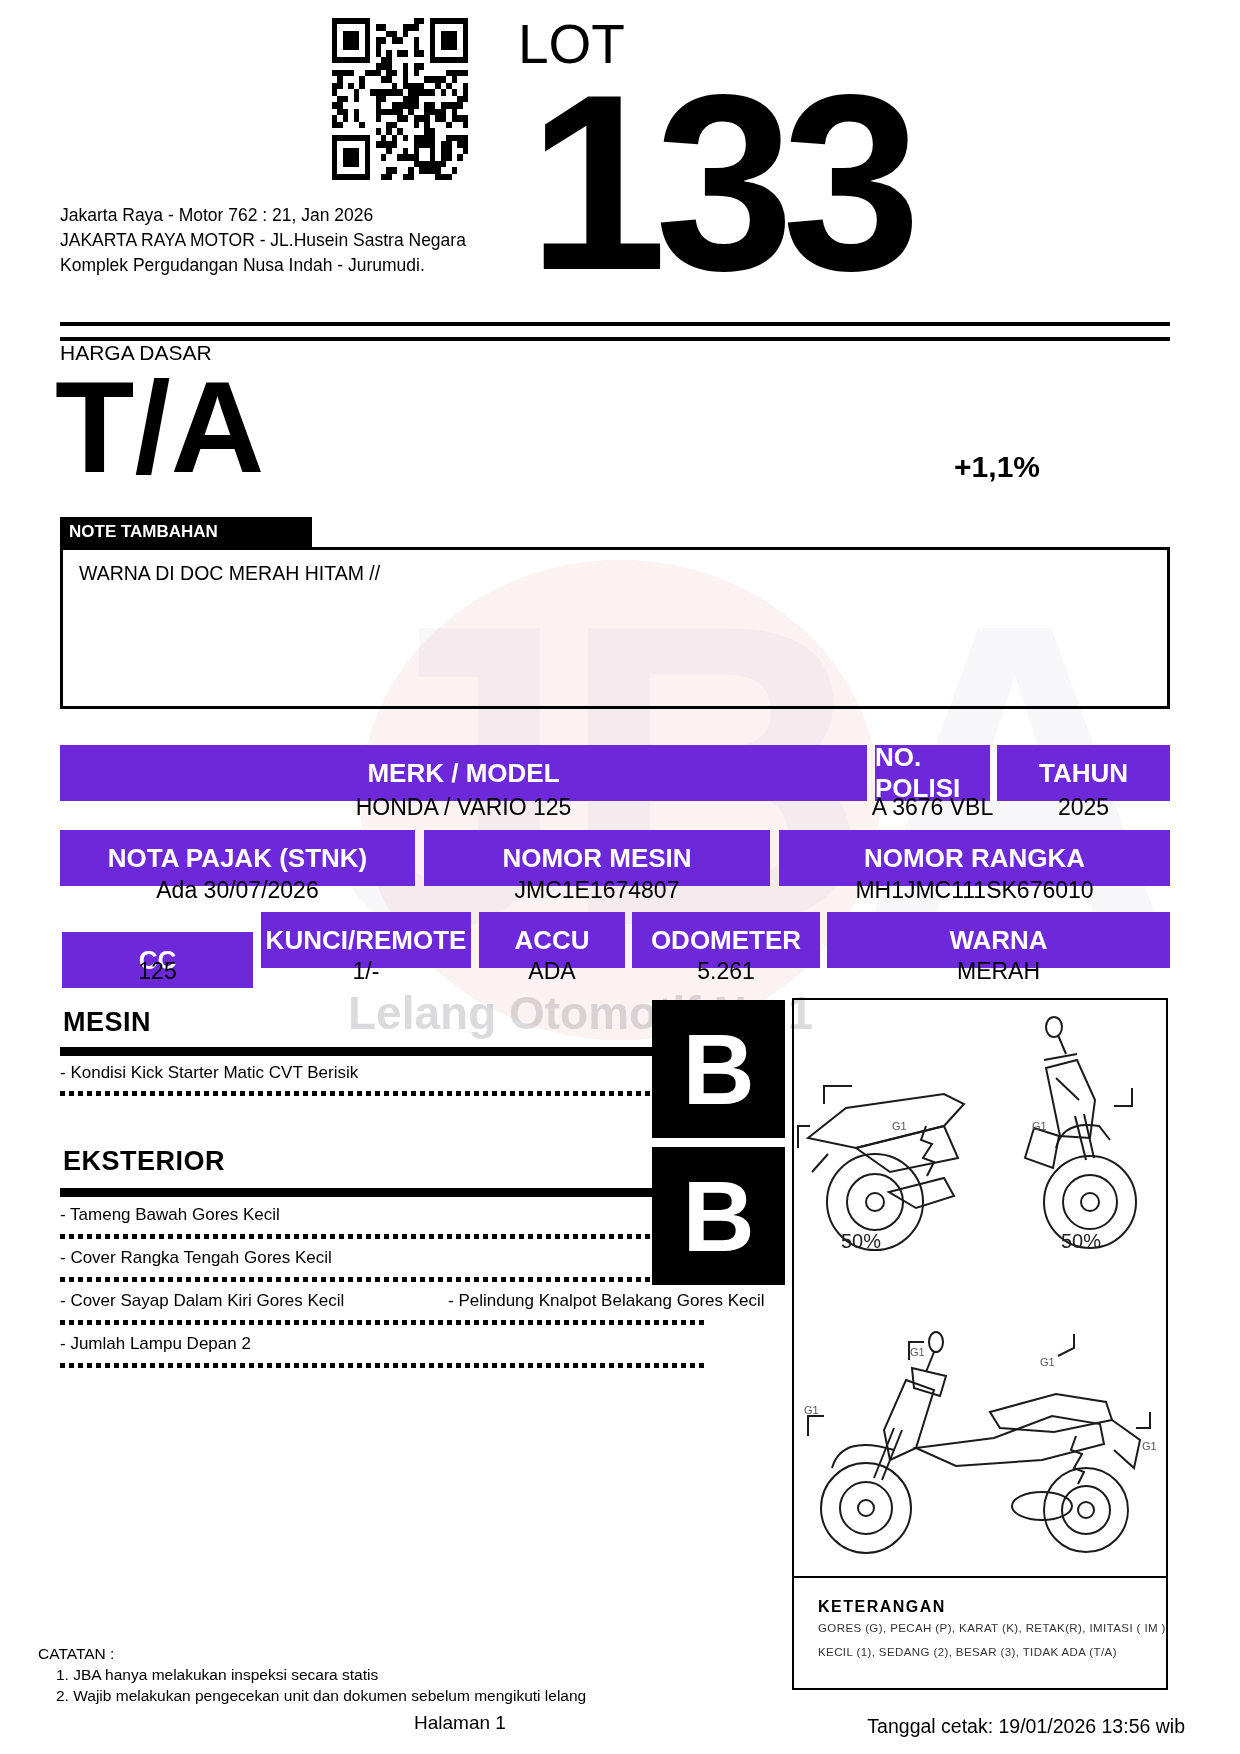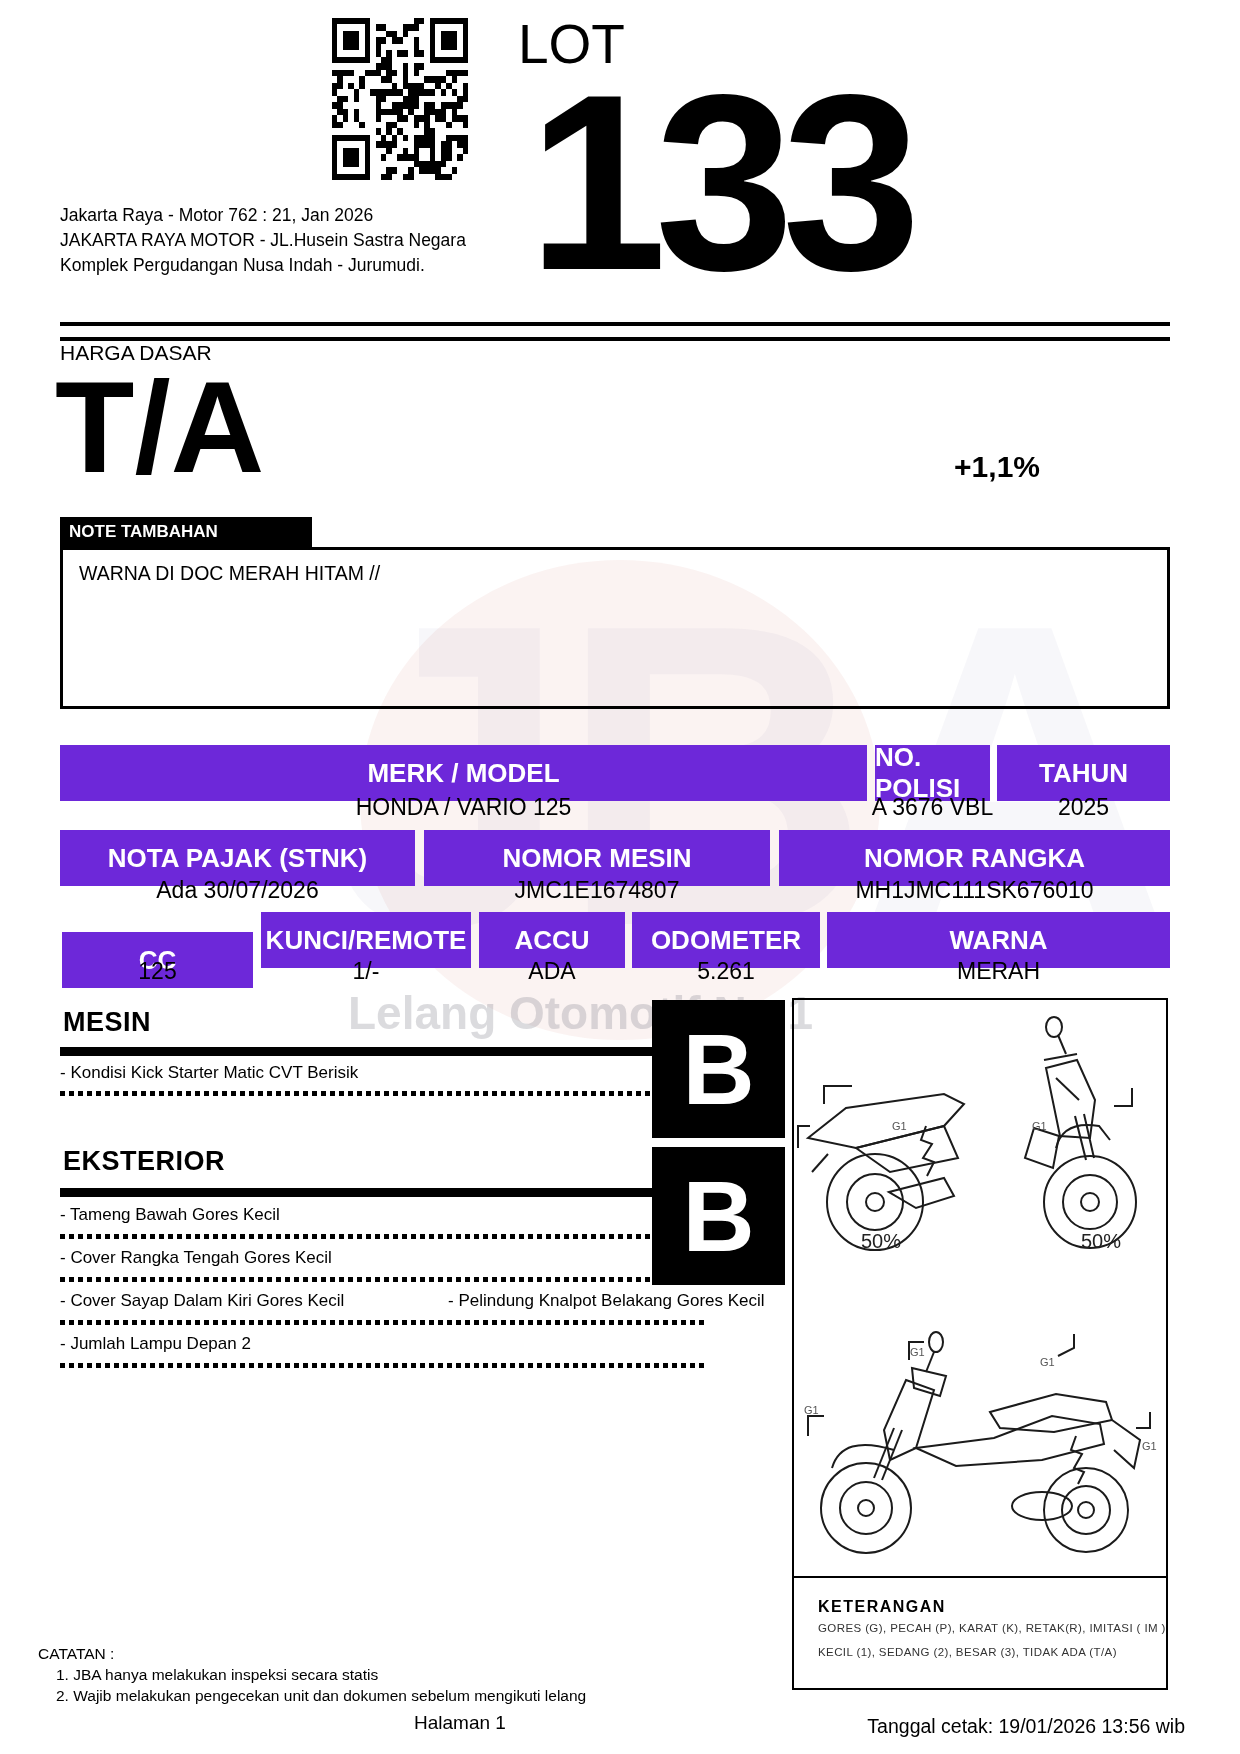--- a/index.html
+++ b/index.html
@@ -53,21 +53,21 @@
   .grade-box { position:absolute; left:652px; width:133px; height:138px; background:#000;
     color:#fff; font-size:100px; font-weight:bold; display:flex; align-items:center; justify-content:center; }
 
   .diagram-box { position:absolute; left:792px; top:998px; width:376px; height:580px;
     border:2px solid #000; box-sizing:border-box; }
   .keterangan-box { position:absolute; left:792px; top:1576px; width:376px; height:114px;
     border:2px solid #000; box-sizing:border-box; }
   .ket-title { position:absolute; left:24px; top:20px; font-size:16px; font-weight:bold; letter-spacing:1.5px; }
   .ket-line { position:absolute; left:24px; font-size:11.5px; color:#333; letter-spacing:0.4px; white-space:nowrap; }
 
-  .pct-label { position:absolute; top:1230px; width:60px; text-align:right; font-size:20px; color:#222; }
+  .pct-label { position:absolute; top:1230px; width:60px; text-align:left; font-size:20px; color:#222; }
 
   .catatan-title { position:absolute; left:38px; top:1645px; font-size:15.5px; }
   .catatan-item { position:absolute; left:56px; font-size:15.5px; white-space:nowrap; }
   .footer-page { position:absolute; left:380px; top:1712px; width:160px; text-align:center; font-size:19px; }
   .footer-printed { position:absolute; left:700px; top:1715px; width:485px; text-align:right; font-size:19.5px; }
 
   svg.lineart { stroke:#1b1b1b; fill:none; stroke-width:2; }
   svg.lineart text { stroke:none; fill:#555; font-size:11px; font-family:"Liberation Sans",sans-serif; }
 </style>
 </head>

